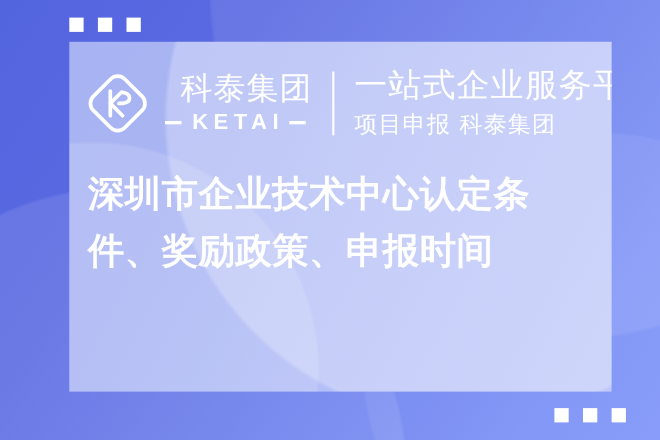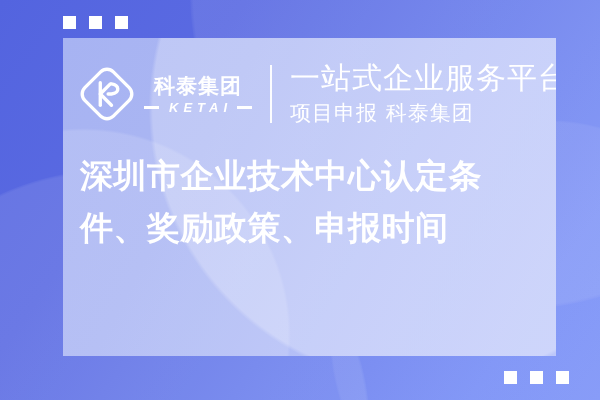--- a/index.html
+++ b/index.html
@@ -110,45 +110,45 @@
     flex: none;
     display: block;
   }
   .logo-words {
     display: flex;
     flex-direction: column;
     align-items: center;
     line-height: 1;
   }
   .logo-cn {
-    font-size: 21px;
-    font-weight: 700;
+    font-size: 29px;
+    font-weight: 400;
     color: #ffffff;
     letter-spacing: 1px;
     white-space: nowrap;
+    margin-left: 20px;
   }
   .logo-en-row {
     display: flex;
     align-items: center;
     gap: 5px;
     margin-top: 5px;
   }
   .logo-en-row .rule {
     width: 15px;
     height: 3px;
     background: #ffffff;
   }
   .logo-en {
-    font-size: 13px;
+    font-size: 20px;
     font-weight: 700;
     color: #ffffff;
     letter-spacing: 5px;
     white-space: nowrap;
     text-indent: 5px;
-    font-style: italic;
   }
   .divider {
     width: 2px;
     height: 58px;
     background: rgba(255,255,255,0.95);
     margin: 0 18px 0 18px;
     flex: none;
   }
   .tagline {
     display: flex;

